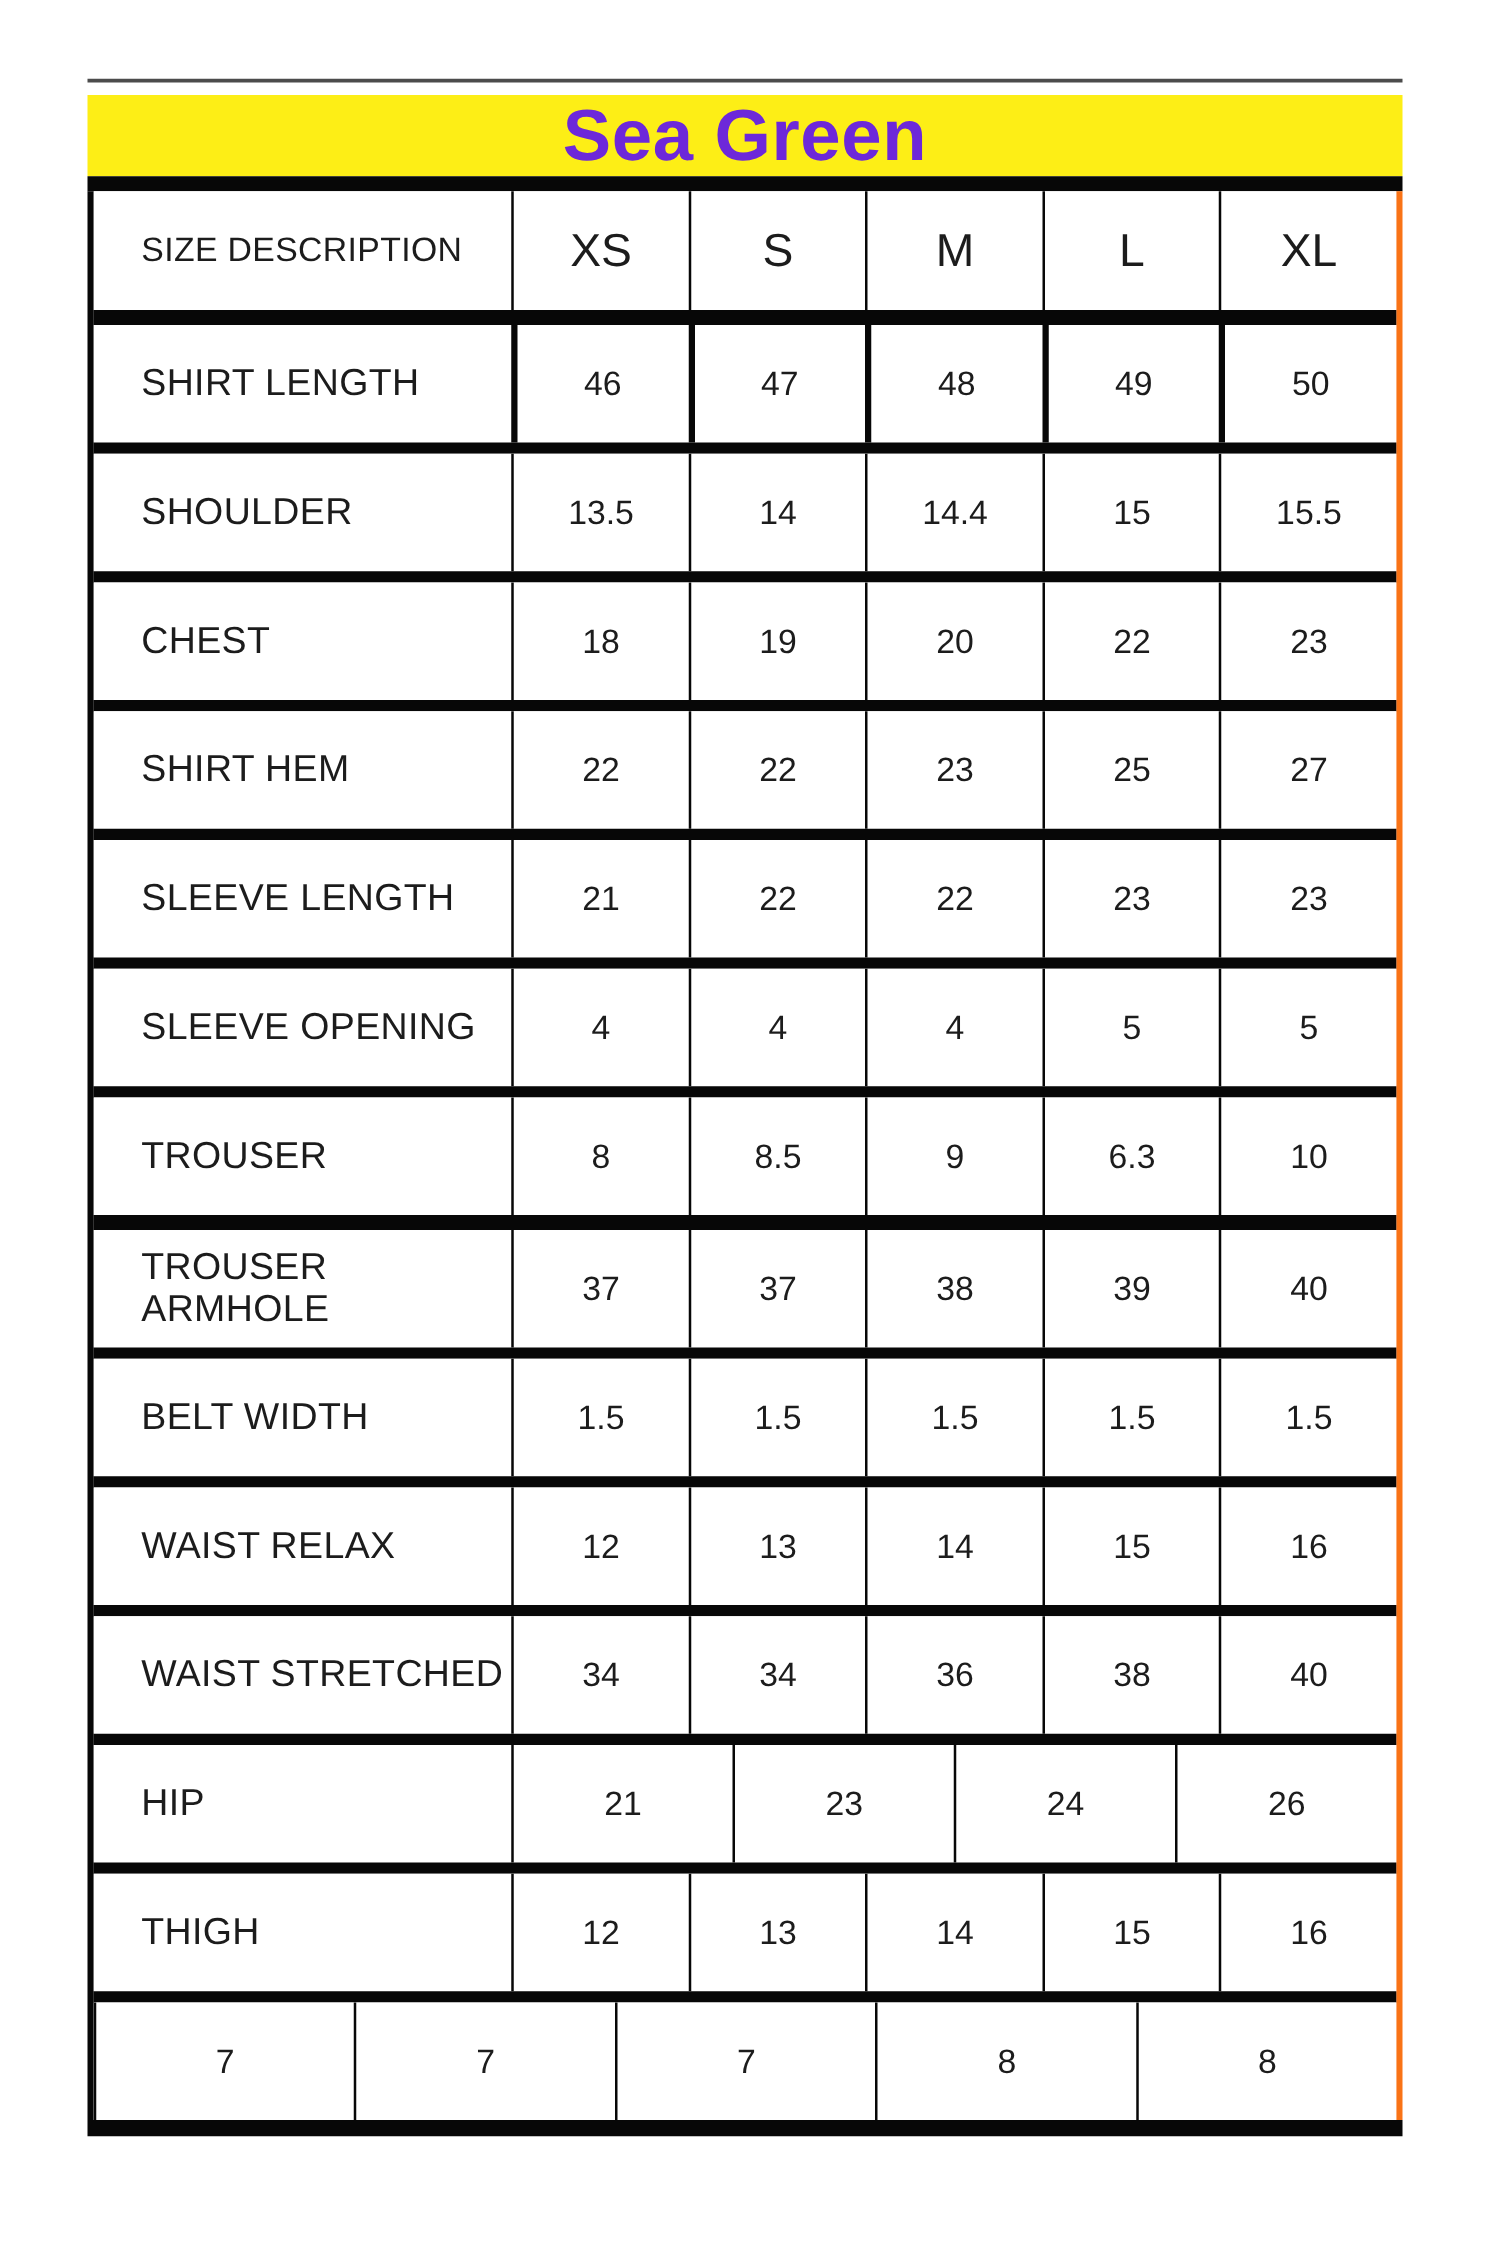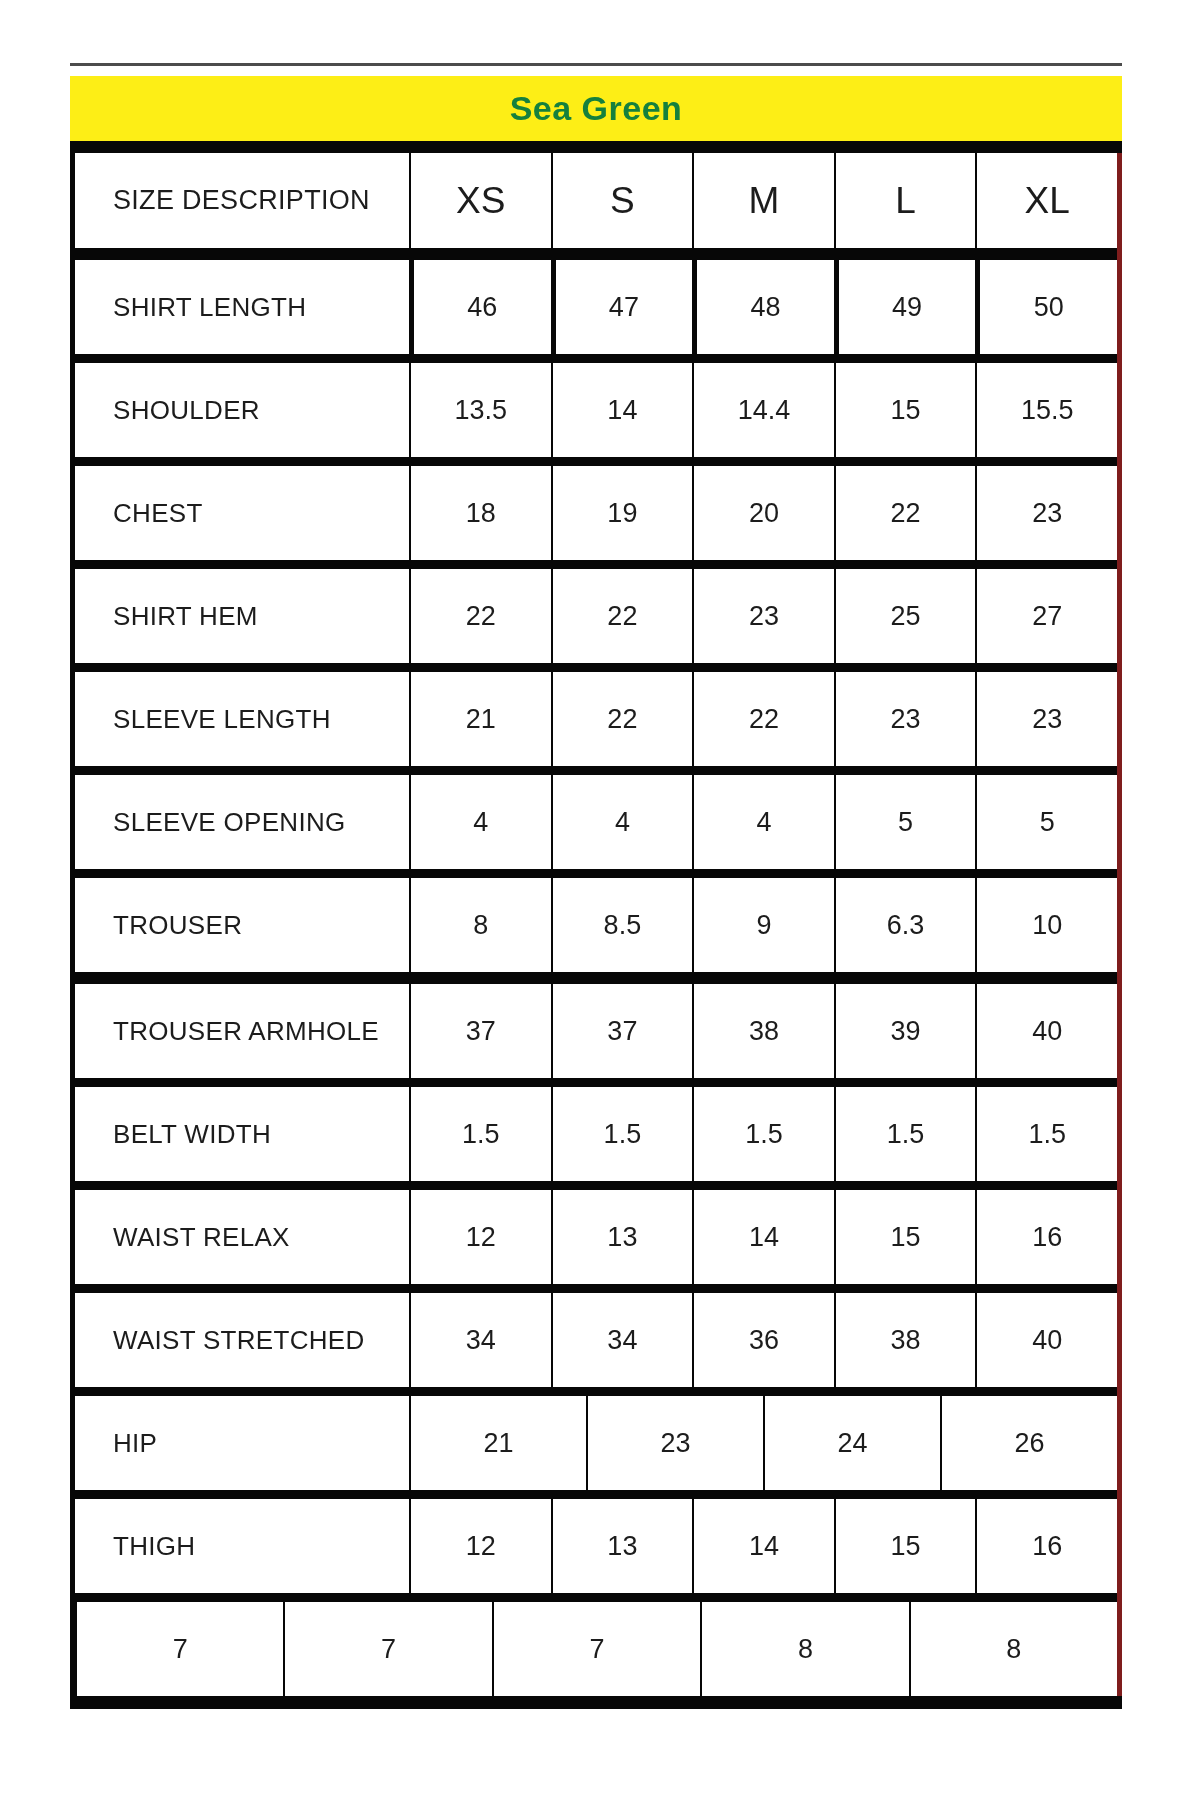--- a/index.html
+++ b/index.html
@@ -2,27 +2,27 @@
 <html><head>
 <meta charset="utf-8">
 <style>
   html, body { margin:0; padding:0; background:#ffffff; }
   body { font-family:"Liberation Sans", sans-serif; color:#1c1c1c; }
   .sheet { position:relative; width:1200px; height:1798px; background:#ffffff; overflow:hidden; }
   .twrap { position:absolute; left:70px; top:63px; width:1052px; }
   .topline { height:3px; background:#4c4c4c; }
   .gap { height:10px; }
   .banner { height:65px; background:#fdee16; display:flex; align-items:center; justify-content:center; }
-  .banner-text { font-size:34px; font-weight:700; letter-spacing:0.5px; color:#15803d; }
+  .banner-text { font-size:58px; font-weight:700; letter-spacing:0.5px; color:#6d28d9; }
   .hbar { height:12px; background:#070707; }
-  .grid { border-left:5px solid #070707; border-right:5px solid #7f1d1d; }
+  .grid { border-left:5px solid #070707; border-right:5px solid #f97316; }
   .row { display:flex; height:94px; background:#ffffff; }
   .row.header { height:95px; }
   .cell { box-sizing:border-box; display:flex; align-items:center; overflow:hidden; }
-  .c-label { width:334px; flex:none; padding-left:38px; font-size:26px; letter-spacing:0.3px; }
+  .c-label { width:334px; flex:none; padding-left:38px; font-size:30px; letter-spacing:0.3px; }
   .c-val { flex:1; justify-content:center; font-size:27px; border-left:2px solid #070707; }
   .row.header .c-label { font-size:27px; }
   .row.header .c-val { font-size:37px; }
   .row.heavy .c-val { border-left-width:5px; }
   .sep { height:9px; background:#070707; }
   .sep.thick { height:12px; }
   .bottombar { height:13px; background:#070707; }
 </style>
 </head>
 <body>

